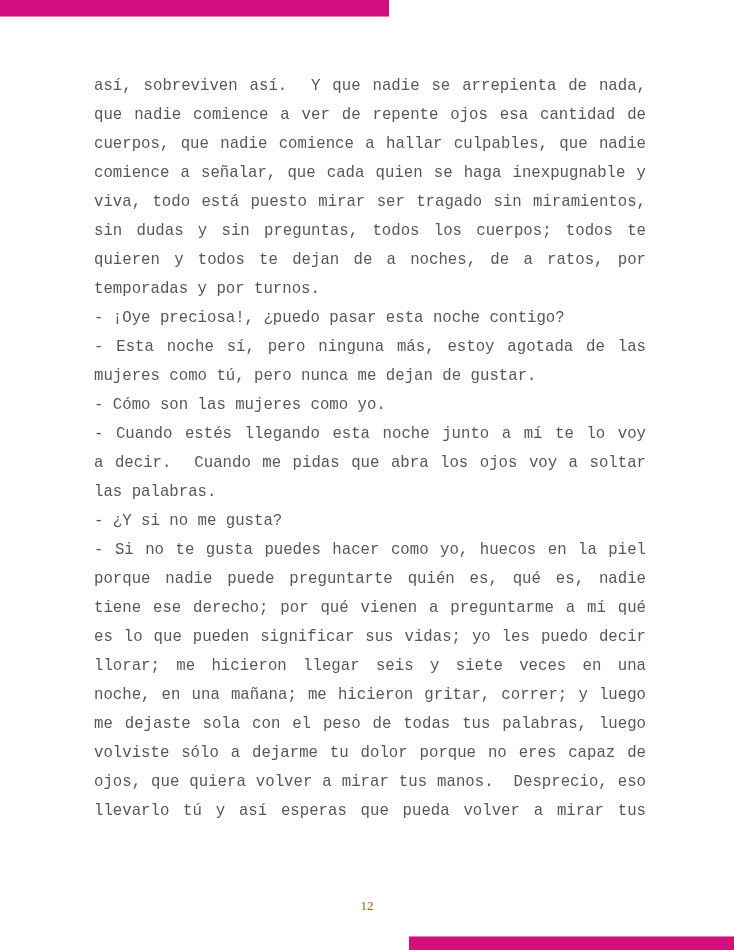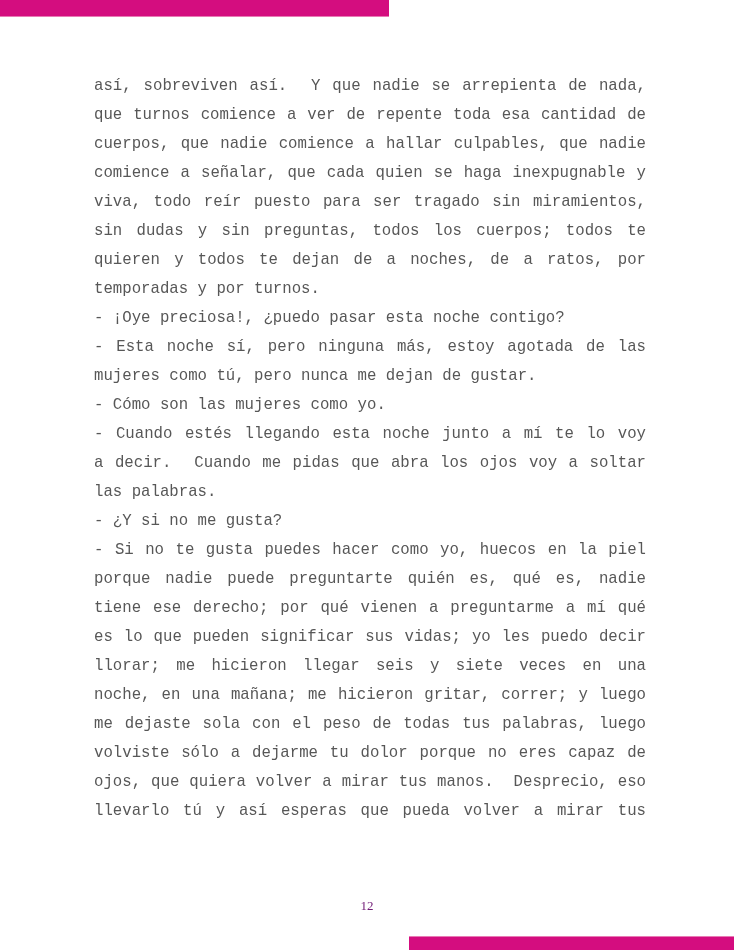--- a/index.html
+++ b/index.html
@@ -48,36 +48,36 @@
     text-align: center;
     text-align-last: left;
   }
   .page-number {
     position: absolute;
     top: 898px; left: 0;
     width: 100%;
     text-align: center;
     font-family: "Liberation Serif", "DejaVu Serif", serif;
     font-size: 13px;
-    color: #701a75;
+    color: #a16207;
   }
 </style>
 </head>
 <body>
 
 <div class="page">
 
   <div class="accent-bar top"></div>
 
   <main class="text-block">
     <div class="line j">así, sobreviven así.&nbsp; Y que nadie se arrepienta de nada,</div>
-    <div class="line j">que turnos comience a ver de repente toda esa cantidad de</div>
+    <div class="line j">que nadie comience a ver de repente ojos esa cantidad de</div>
     <div class="line j">cuerpos, que nadie comience a hallar culpables, que nadie</div>
     <div class="line j">comience a señalar, que cada quien se haga inexpugnable y</div>
-    <div class="line j">viva, todo reír puesto para ser tragado sin miramientos,</div>
+    <div class="line j">viva, todo está puesto mirar ser tragado sin miramientos,</div>
     <div class="line j">sin dudas y sin preguntas, todos los cuerpos; todos te</div>
     <div class="line j">quieren y todos te dejan de a noches, de a ratos, por</div>
     <div class="line l">temporadas y por turnos.</div>
     <div class="line l">- ¡Oye preciosa!, ¿puedo pasar esta noche contigo?</div>
     <div class="line j">- Esta noche sí, pero ninguna más, estoy agotada de las</div>
     <div class="line l">mujeres como tú, pero nunca me dejan de gustar.</div>
     <div class="line l">- Cómo son las mujeres como yo.</div>
     <div class="line j">- Cuando estés llegando esta noche junto a mí te lo voy</div>
     <div class="line j">a decir.&nbsp; Cuando me pidas que abra los ojos voy a soltar</div>
     <div class="line l">las palabras.</div>

